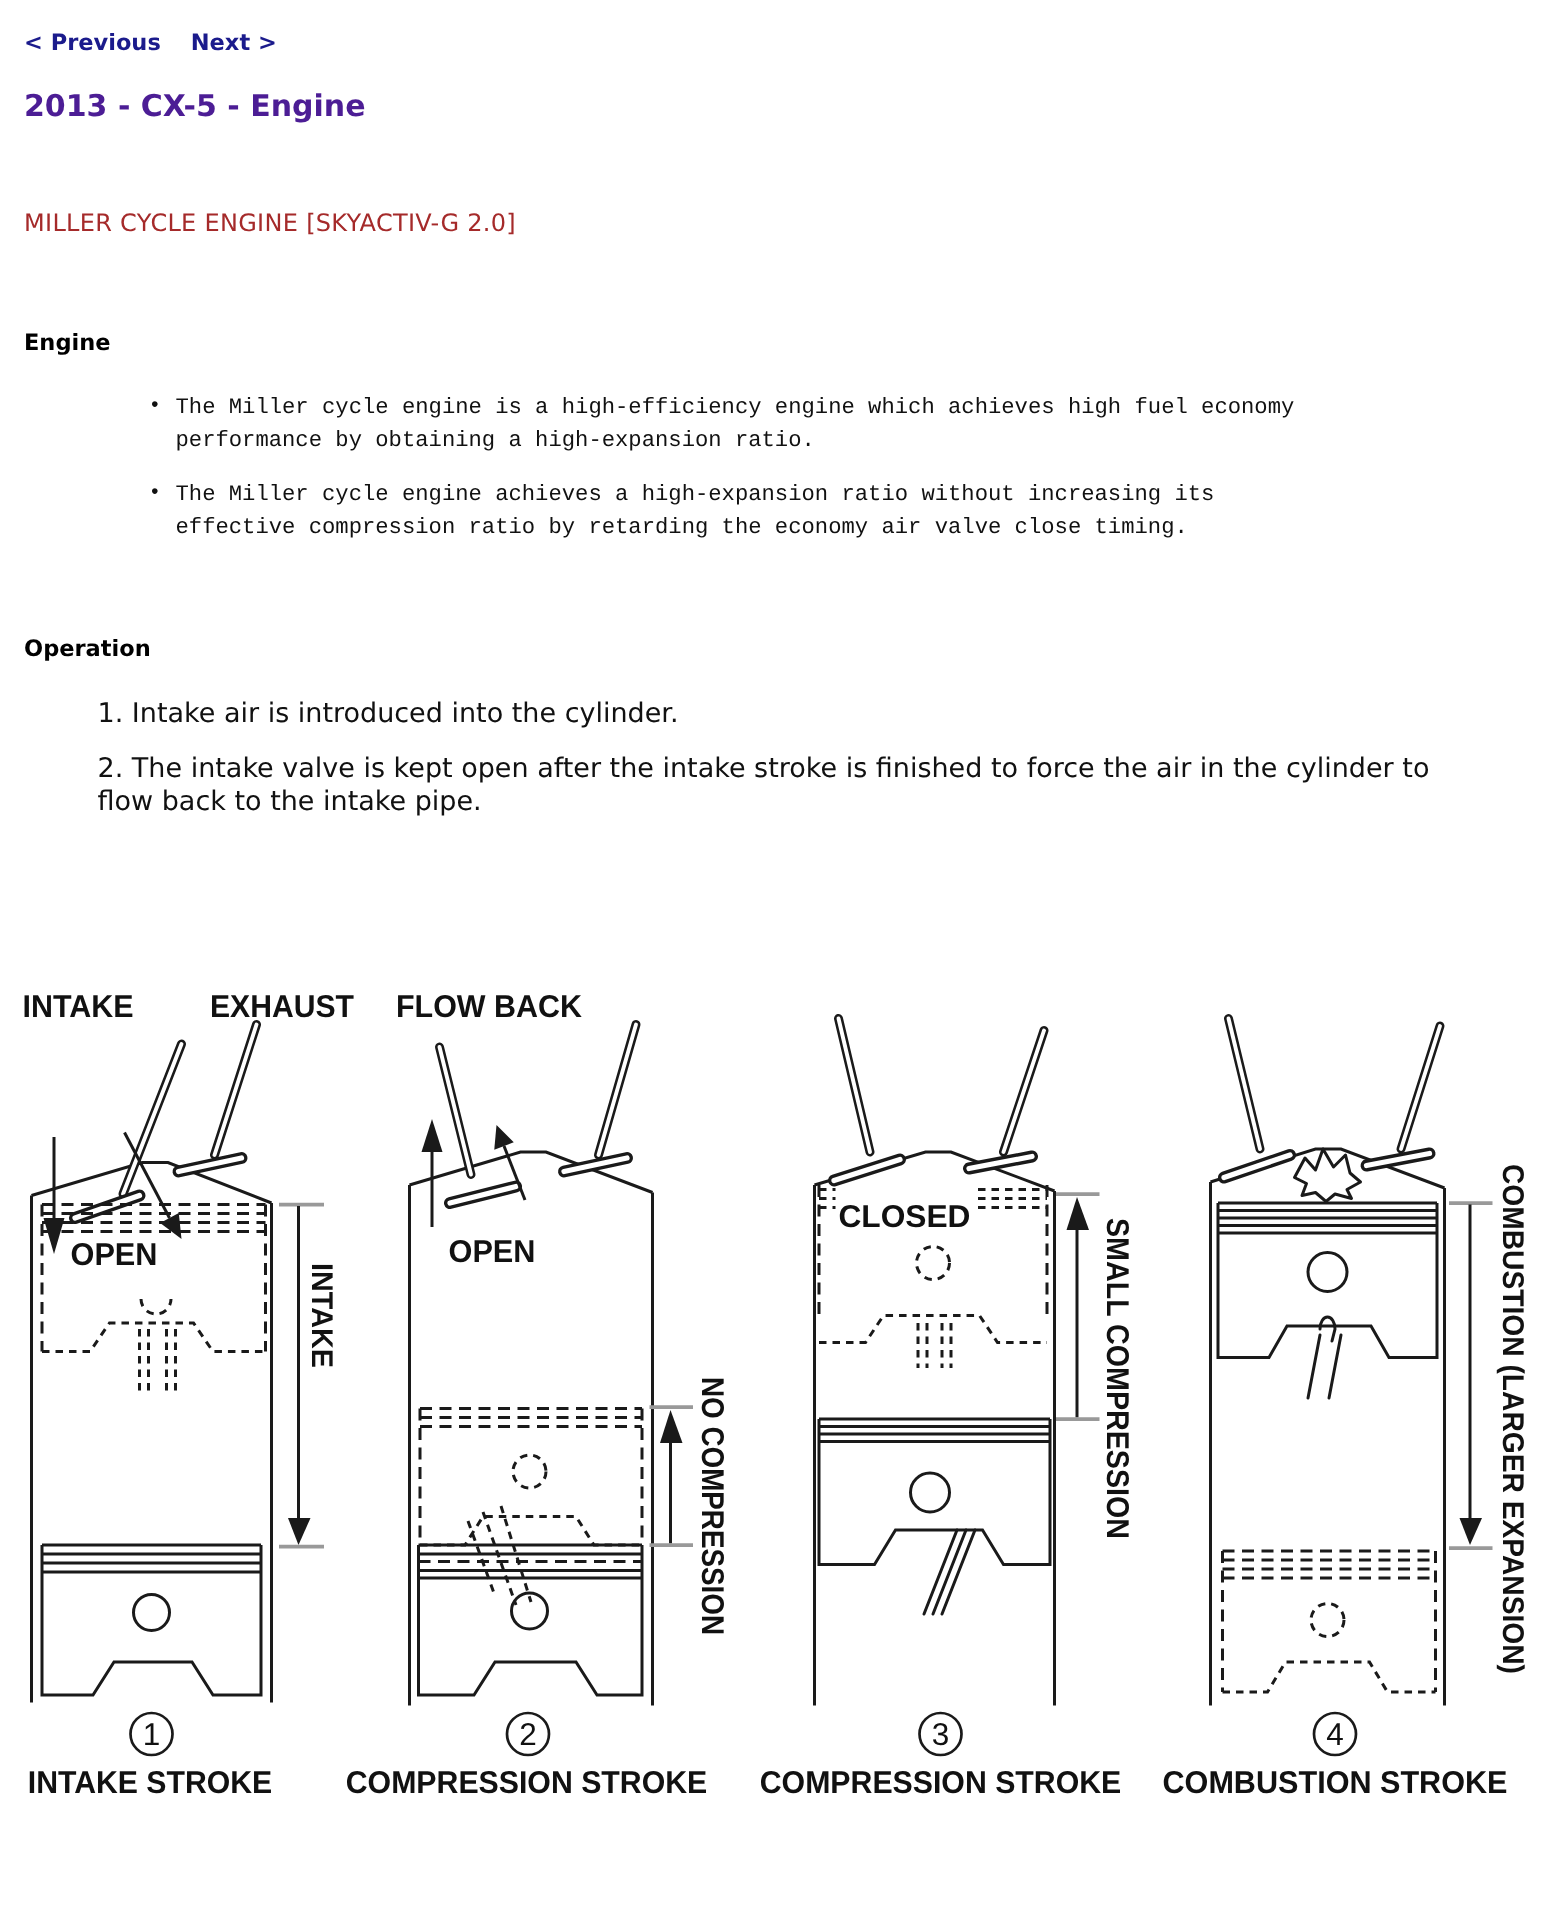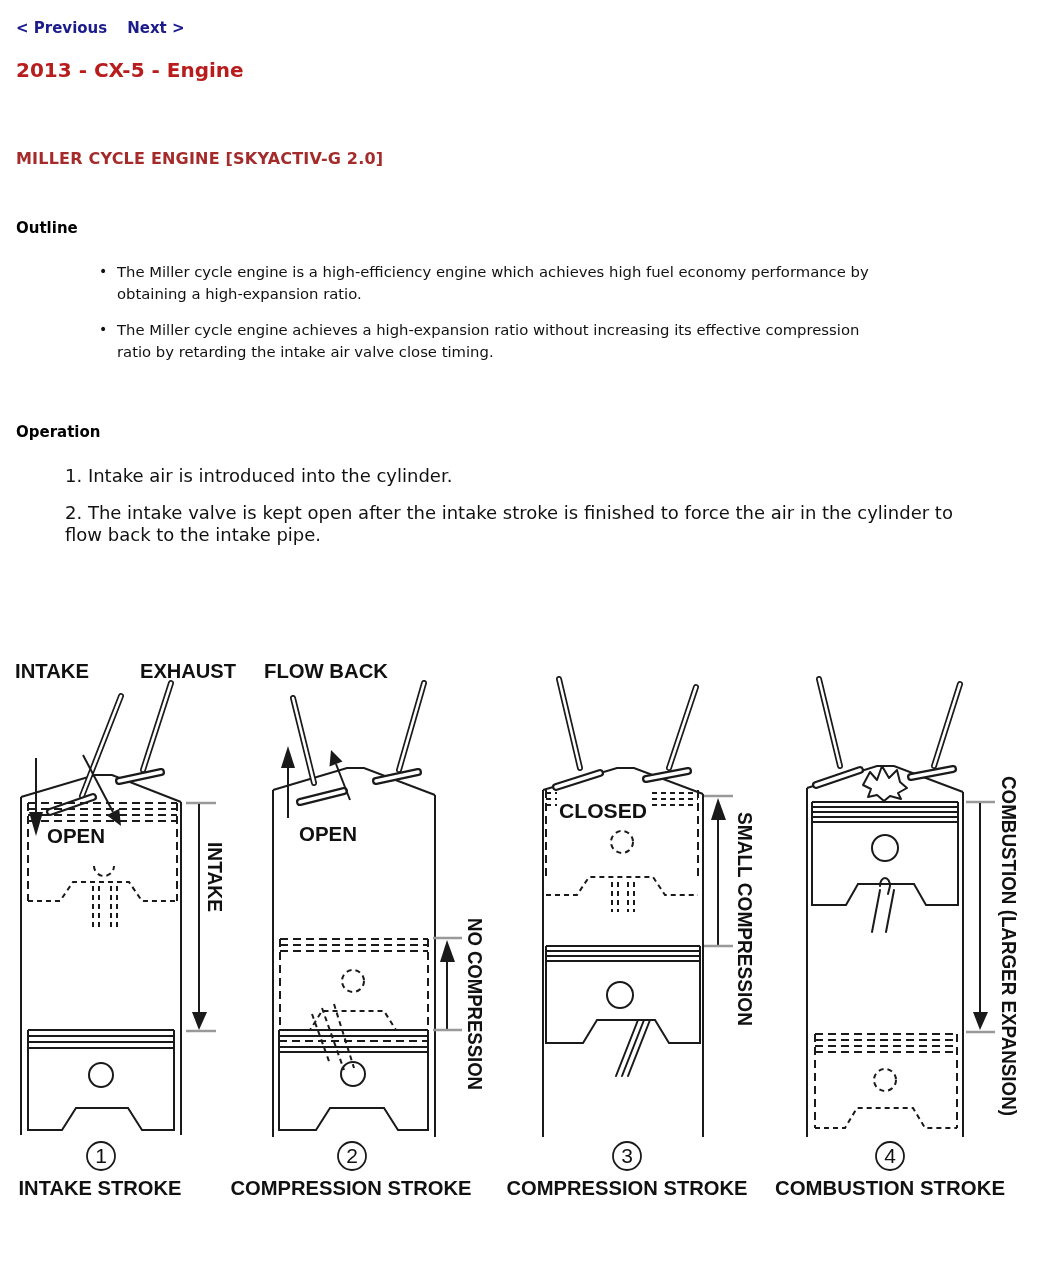--- a/index.html
+++ b/index.html
@@ -1,26 +1,26 @@
 <!DOCTYPE html>
 <html><head>
 <meta charset="utf-8">
 <style>
   html,body{margin:0;padding:0;background:#fff;}
   .page{position:relative;width:1039px;height:1280px;background:#ffffff;
         font-family:"DejaVu Sans","Liberation Sans",sans-serif;color:#111;overflow:hidden;}
   .nav{position:absolute;left:16px;top:19px;font-size:15px;font-weight:bold;color:#1b1b8c;}
   .nav a{color:#1b1b8c;text-decoration:none;cursor:pointer;}
   .nav .gap{display:inline-block;width:20px;}
-  .title{position:absolute;left:16px;top:58px;font-size:20px;font-weight:bold;color:#b91c1c;}
-  .redhead{position:absolute;left:16px;top:149px;font-size:16px;font-weight:bold;color:#a52a2a;letter-spacing:0.2px;}
+  .title{position:absolute;left:16px;top:58px;font-size:20px;font-weight:bold;color:#4c1d95;}
+  .redhead{position:absolute;left:16px;top:139px;font-size:16px;font-weight:normal;color:#a52a2a;letter-spacing:0.2px;}
   .subhead{position:absolute;left:16px;font-size:15px;font-weight:bold;color:#000;}
   .outline-head{top:219px;}
   .operation-head{top:423px;}
-  .bullets{position:absolute;left:97px;top:261px;width:790px;font-size:14.8px;line-height:22px;}
+  .bullets{position:absolute;left:97px;top:261px;width:790px;font-size:14.8px;line-height:22px;font-family:Liberation Mono, monospace;}
   .bullet{position:relative;padding-left:20px;margin-bottom:14px;}
   .bullet::before{content:"\2022";position:absolute;left:2px;top:-1px;font-size:14px;}
   .steps{position:absolute;left:65px;top:465px;width:900px;font-size:18px;line-height:22px;}
   .step{margin-bottom:15px;}
   
   .diagram{position:absolute;left:0;top:650px;}
   .ln{stroke:#1a1a1a;stroke-width:2;fill:none;}
   .lnr{stroke:#1a1a1a;stroke-width:2;fill:none;stroke-linecap:round;}
   .dash{stroke:#1a1a1a;stroke-width:2;fill:none;stroke-dasharray:8 5;}
   .dash2{stroke:#1a1a1a;stroke-width:2;fill:none;stroke-dasharray:5 4;}
@@ -41,25 +41,25 @@
 <div class="page">
 
   <div class="nav">
     <a>&lt; Previous</a><span class="gap"></span><a>Next &gt;</a>
   </div>
 
   <div class="title">2013 - CX-5 - Engine</div>
 
   <div class="redhead">MILLER CYCLE ENGINE [SKYACTIV-G 2.0]</div>
 
-  <div class="subhead outline-head">Outline</div>
+  <div class="subhead outline-head">Engine</div>
 
   <div class="bullets">
     <div class="bullet">The Miller cycle engine is a high-efficiency engine which achieves high fuel economy performance by obtaining a high-expansion ratio.</div>
-    <div class="bullet">The Miller cycle engine achieves a high-expansion ratio without increasing its effective compression ratio by retarding the intake air valve close timing.</div>
+    <div class="bullet">The Miller cycle engine achieves a high-expansion ratio without increasing its effective compression ratio by retarding the economy air valve close timing.</div>
   </div>
 
   <div class="subhead operation-head">Operation</div>
 
   <div class="steps">
     <div class="step">1. Intake air is introduced into the cylinder.</div>
     <div class="step">2. The intake valve is kept open after the intake stroke is finished to force the air in the cylinder to flow back to the intake pipe.</div>
   </div>
 
   <svg class="diagram" width="1039" height="570" viewBox="0 650 1039 570" xmlns="http://www.w3.org/2000/svg">

